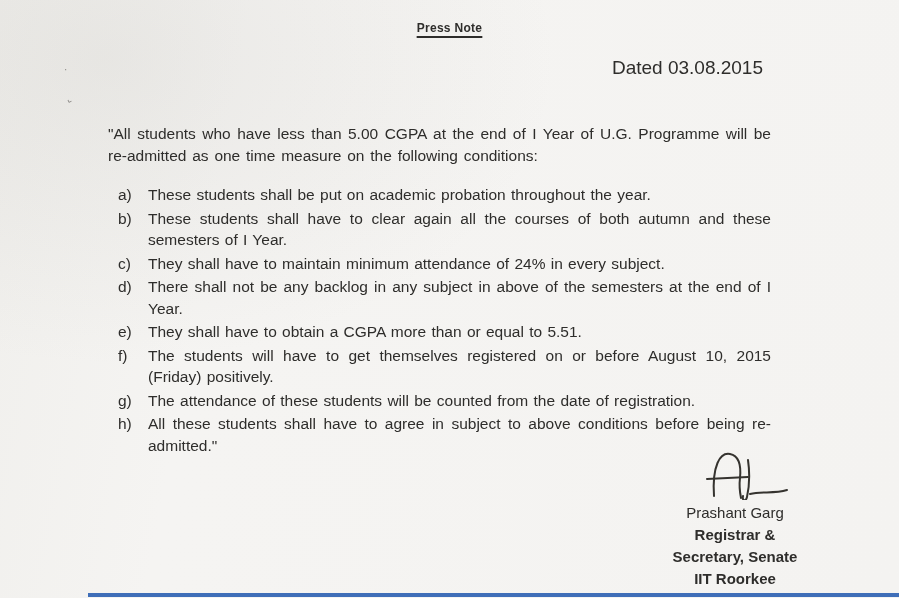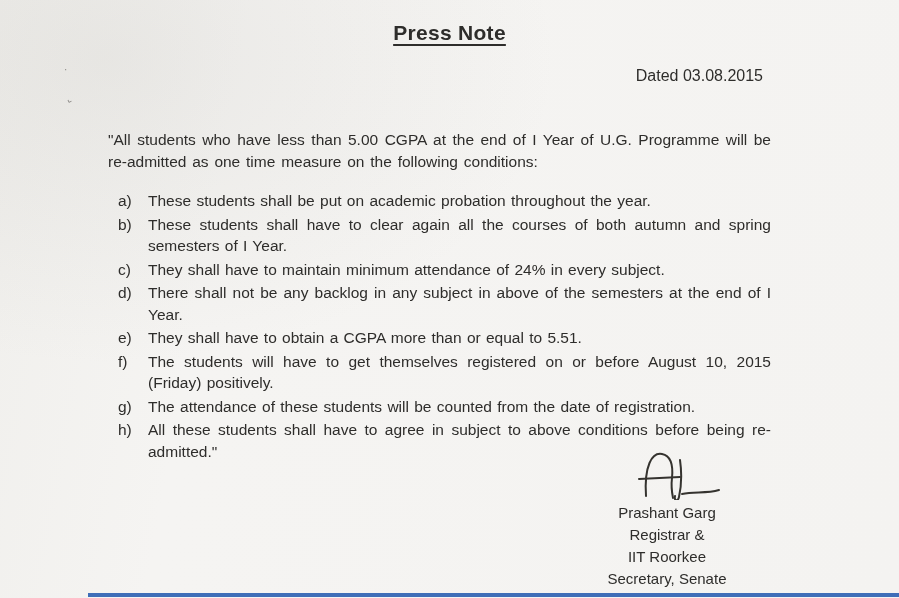--- a/index.html
+++ b/index.html
@@ -19,34 +19,34 @@
     height: 598px;
     background:
       radial-gradient(ellipse at 12% 10%, rgba(180,178,172,0.18), rgba(0,0,0,0) 40%),
       linear-gradient(100deg, #f0efec 0%, #f5f4f2 25%, #f4f3f1 100%);
     color: #2e2d2b;
     box-sizing: border-box;
   }
   .title {
     padding-top: 21px;
     text-align: center;
-    font-size: 21px;
+    font-size: 12px;
     font-weight: bold;
     letter-spacing: 0.3px;
   }
   .title span {
     text-decoration: underline;
     text-decoration-thickness: 1.5px;
     text-underline-offset: 4px;
   }
   .date-line {
     margin-top: 22px;
     padding-right: 136px;
     text-align: right;
-    font-size: 16px;
+    font-size: 19px;
   }
   .content {
     margin: 44px 128px 0 108px;
     font-size: 15.5px;
     line-height: 21.5px;
   }
   .intro {
     text-align: justify;
     word-spacing: 1.5px;
   }
@@ -62,35 +62,35 @@
     margin-left: 10px;
   }
   .condition .text {
     flex: 1;
     text-align: justify;
     word-spacing: 1px;
   }
   .signature-block {
     position: absolute;
     top: 448px;
-    left: 572px;
+    left: 640px;
     width: 190px;
     text-align: center;
     font-size: 15px;
     line-height: 22px;
   }
   .signature-block svg {
     display: block;
     margin: 0 auto 2px 60px;
   }
   .sig-name {
     font-weight: 400;
   }
   .sig-title {
-    font-weight: 400;
+    font-weight: 700;
   }
   .scan-edge-bottom {
     position: absolute;
     left: 88px;
     right: 0;
     bottom: 1px;
     height: 4px;
     background: #3f6eb8;
   }
   .artifact {
@@ -115,21 +115,21 @@
   <div class="content">
     <div class="intro">"All students who have less than 5.00 CGPA at the end of I Year of U.G. Programme will be re-admitted as one time measure on the following conditions:</div>
 
     <div class="conditions">
       <div class="condition">
         <div class="label">a)</div>
         <div class="text">These students shall be put on academic probation throughout the year.</div>
       </div>
       <div class="condition">
         <div class="label">b)</div>
-        <div class="text">These students shall have to clear again all the courses of both autumn and spring semesters of I Year.</div>
+        <div class="text">These students shall have to clear again all the courses of both autumn and these semesters of I Year.</div>
       </div>
       <div class="condition">
         <div class="label">c)</div>
         <div class="text">They shall have to maintain minimum attendance of 24% in every subject.</div>
       </div>
       <div class="condition">
         <div class="label">d)</div>
         <div class="text">There shall not be any backlog in any subject in above of the semesters at the end of I Year.</div>
       </div>
       <div class="condition">
@@ -155,22 +155,22 @@
     <svg width="90" height="52" viewBox="0 0 90 52">
       <g fill="none" stroke="#35332f" stroke-width="2" stroke-linecap="round">
         <path d="M14,48 C12,18 20,4 30,6 C40,8 41,20 40,30 C39,38 40,45 41,50"></path>
         <path d="M7,31 L48,29"></path>
         <path d="M48,12 C50,26 49,40 47,49 C46,54 42,53 43,48"></path>
         <path d="M50,46 C62,43 74,46 87,42"></path>
       </g>
     </svg>
     <div class="sig-name">Prashant Garg</div>
     <div class="sig-title">Registrar &amp;</div>
+    <div class="sig-title">Secretary, Senate</div>
     <div class="sig-title">IIT Roorkee</div>
-    <div class="sig-title">Secretary, Senate</div>
   </div>
 
   <div class="artifact artifact-1">·</div>
   <div class="artifact artifact-2">⌄</div>
 
   <div class="scan-edge-bottom"></div>
 
 </div>
 
 </body></html>

